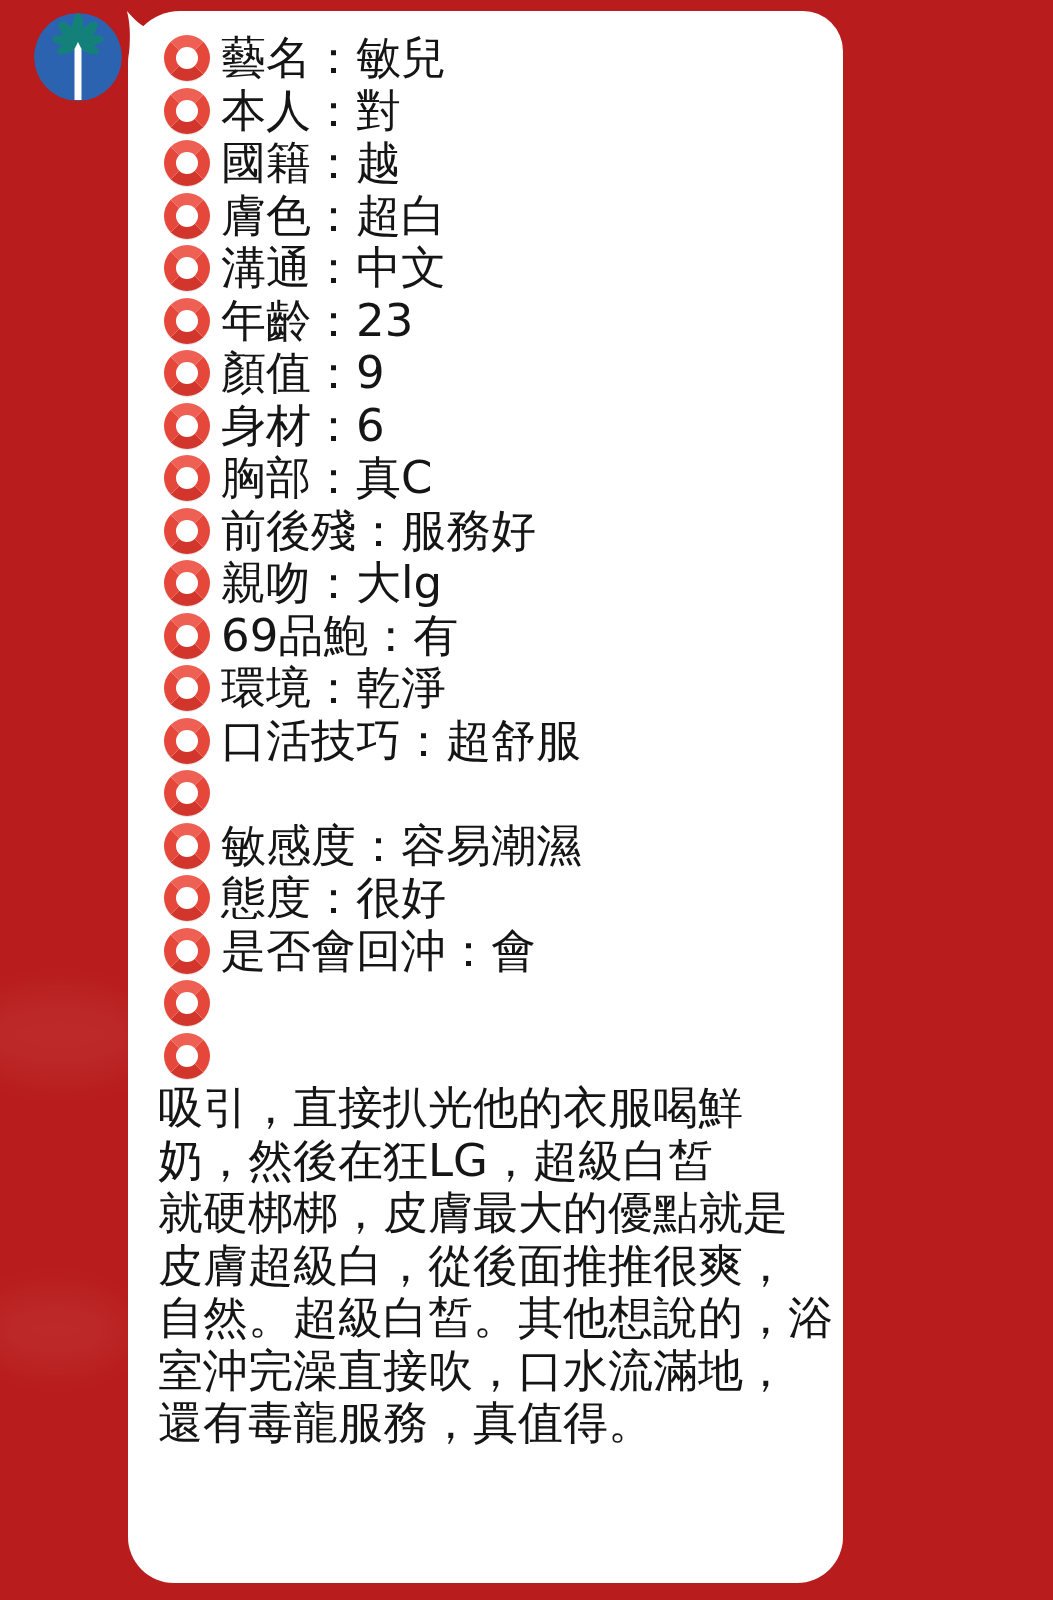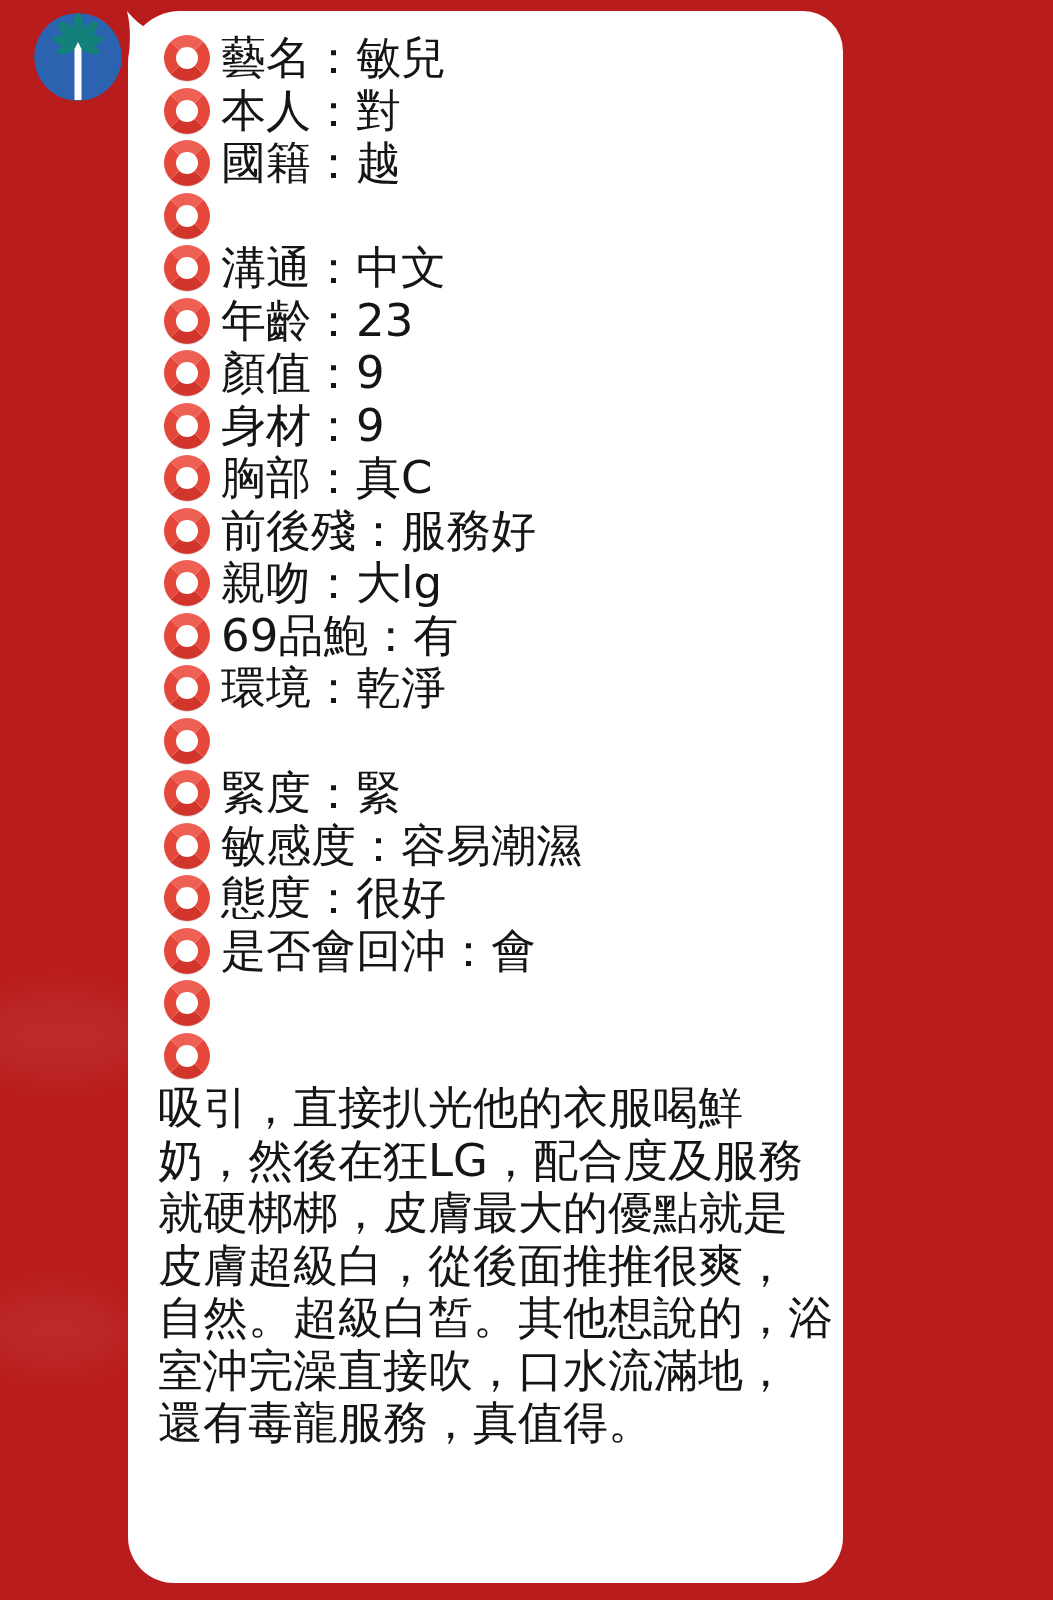--- a/index.html
+++ b/index.html
@@ -116,36 +116,37 @@
         <div class="line">
           <span class="ring"></span>
           <span class="txt">本人：對</span>
         </div>
         <div class="line">
           <span class="ring"></span>
           <span class="txt">國籍：越</span>
         </div>
         <div class="line">
           <span class="ring"></span>
+          <span class="txt">膚色：超白</span>
         </div>
         <div class="line">
           <span class="ring"></span>
           <span class="txt">溝通：中文</span>
         </div>
         <div class="line">
           <span class="ring"></span>
           <span class="txt">年齡：23</span>
         </div>
         <div class="line">
           <span class="ring"></span>
           <span class="txt">顏值：9</span>
         </div>
         <div class="line">
           <span class="ring"></span>
-          <span class="txt">身材：9</span>
+          <span class="txt">身材：6</span>
         </div>
         <div class="line">
           <span class="ring"></span>
           <span class="txt">胸部：真C</span>
         </div>
         <div class="line">
           <span class="ring"></span>
           <span class="txt">前後殘：服務好</span>
         </div>
         <div class="line">
@@ -155,24 +156,24 @@
         <div class="line">
           <span class="ring"></span>
           <span class="txt">69品鮑：有</span>
         </div>
         <div class="line">
           <span class="ring"></span>
           <span class="txt">環境：乾淨</span>
         </div>
         <div class="line">
           <span class="ring"></span>
-        </div>
-        <div class="line">
-          <span class="ring"></span>
-          <span class="txt">緊度：緊</span>
+          <span class="txt">口活技巧：超舒服</span>
+        </div>
+        <div class="line">
+          <span class="ring"></span>
         </div>
         <div class="line">
           <span class="ring"></span>
           <span class="txt">敏感度：容易潮濕</span>
         </div>
         <div class="line">
           <span class="ring"></span>
           <span class="txt">態度：很好</span>
         </div>
         <div class="line">
@@ -182,21 +183,21 @@
         <div class="line">
           <span class="ring"></span>
         </div>
         <div class="line">
           <span class="ring"></span>
         </div>
         <div class="line">
           <span class="txt">吸引，直接扒光他的衣服喝鮮</span>
         </div>
         <div class="line">
-          <span class="txt">奶，然後在狂LG，配合度及服務</span>
+          <span class="txt">奶，然後在狂LG，超級白皙</span>
         </div>
         <div class="line">
           <span class="txt">就硬梆梆，皮膚最大的優點就是</span>
         </div>
         <div class="line">
           <span class="txt">皮膚超級白，從後面推推很爽，</span>
         </div>
         <div class="line">
           <span class="txt">自然。超級白皙。其他想說的，浴</span>
         </div>

